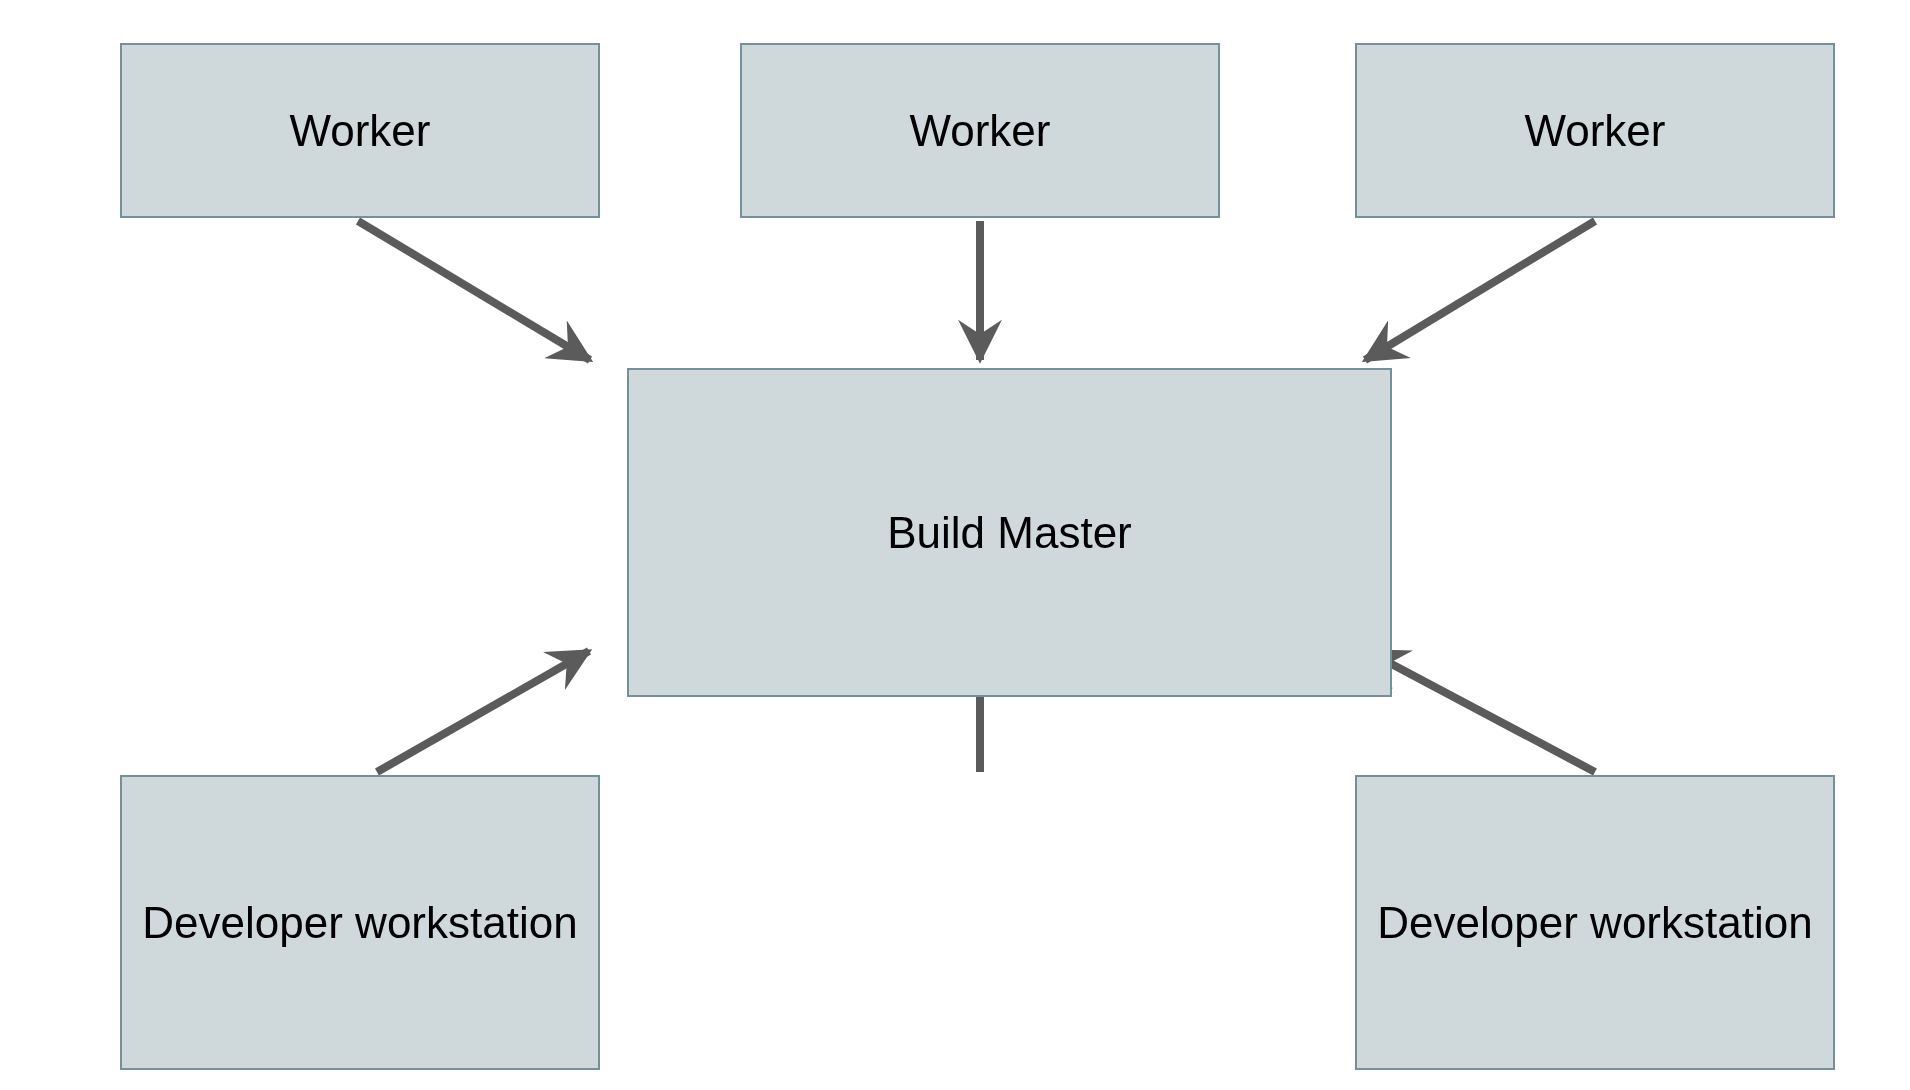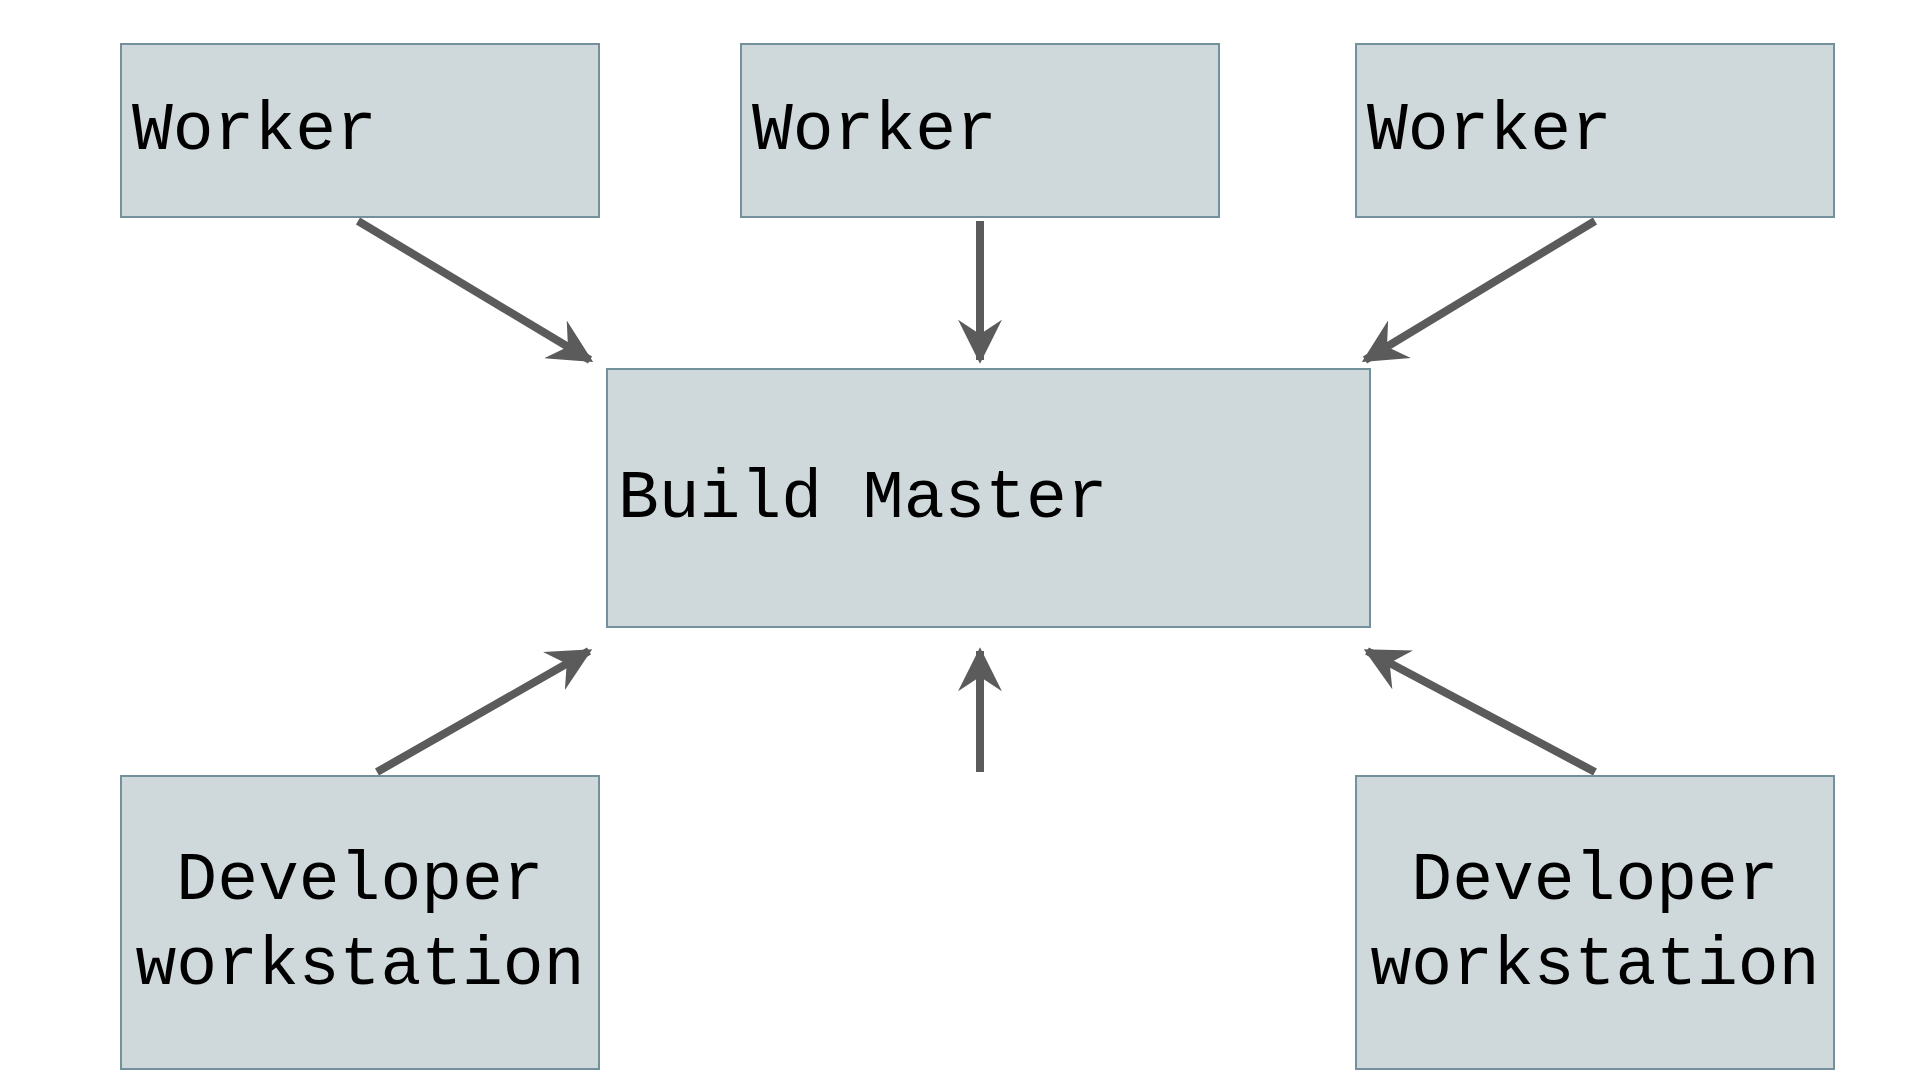--- a/index.html
+++ b/index.html
@@ -20,25 +20,25 @@
     width: 1910px;
     height: 1090px;
   }
   .node {
     position: absolute;
     box-sizing: border-box;
     background: var(--box-fill, #cfd9dc);
     border: 2px solid var(--box-border, #74909b);
     display: flex;
     align-items: center;
+    justify-content: center;
     text-align: center;
     color: var(--text-color, #000000);
-    font-size: 68px;
+    font-size: 44px;
     line-height: 1.25;
-    font-family: Liberation Mono, monospace;
   }
   .node span {
     display: block;
     padding: 0 10px;
   }
   svg.arrows {
     position: absolute;
     inset: 0;
     pointer-events: none;
   }
@@ -75,21 +75,21 @@
   </div>
 
   <div class="node" style="left:740px; top:43px; width:480px; height:175px;">
     <span>Worker</span>
   </div>
 
   <div class="node" style="left:1355px; top:43px; width:480px; height:175px;">
     <span>Worker</span>
   </div>
 
-  <div class="node" style="left:606px; top:368px; width:765px; height:260px;">
+  <div class="node" style="left:627px; top:368px; width:765px; height:329px;">
     <span>Build Master</span>
   </div>
 
   <div class="node" style="left:120px; top:775px; width:480px; height:295px;">
     <span>Developer workstation</span>
   </div>
 
 
   <div class="node" style="left:1355px; top:775px; width:480px; height:295px;">
     <span>Developer workstation</span>

